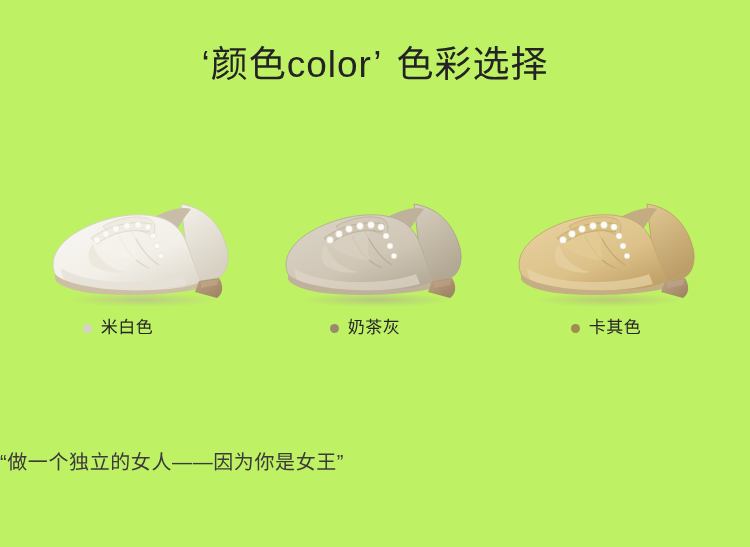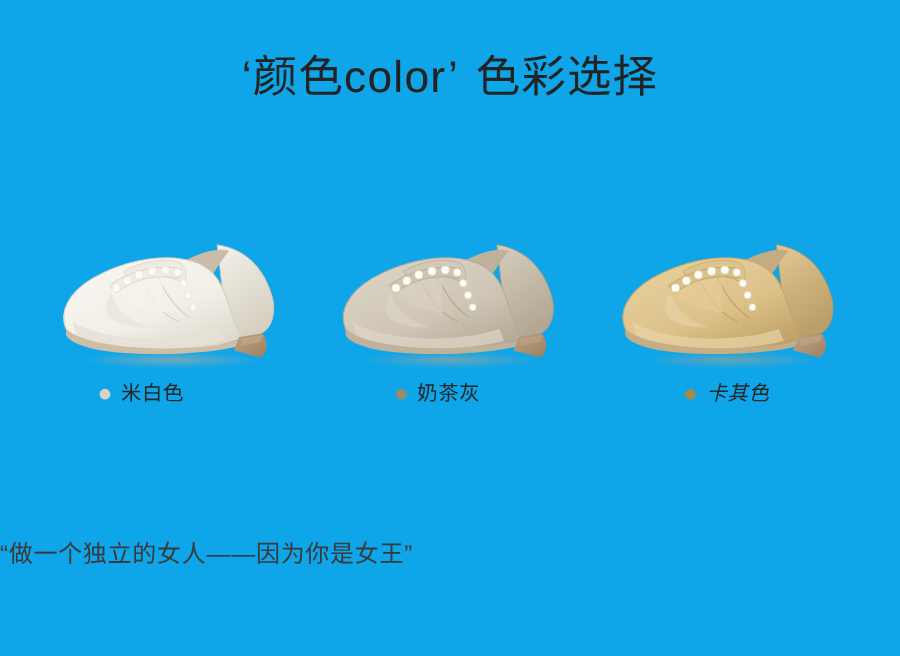--- a/index.html
+++ b/index.html
@@ -12,21 +12,21 @@
     height: 547px;
     font-family: "Liberation Sans", "DejaVu Sans", sans-serif;
     color: #2b2b2b;
     overflow: hidden;
     position: relative;
   }
   .page {
     width: 750px;
     height: 547px;
     position: relative;
-    background: #0ea5e9;
+    background: #bef264;
   }
 
   
   .title-block {
     position: absolute;
     top: 40px;
     left: 0;
     width: 750px;
     text-align: center;
     white-space: nowrap;
@@ -94,21 +94,21 @@
     font-size: 17px;
     line-height: 22px;
     color: #262626;
     letter-spacing: 0.5px;
     white-space: nowrap;
   }
 
   
   .swatch-1 .color-label { transform: translateX(-24px); }
   .swatch-2 .color-label { transform: translateX(-10px); text-align: right; }
-  .swatch-3 .color-label { transform: translateX(-2px); font-style: italic; }
+  .swatch-3 .color-label { transform: translateX(-2px); }
 
   
   .tagline {
     position: absolute;
     top: 443px;
     left: 0;
     width: 750px;
   }
   .tagline-line {
     font-size: 20px;

